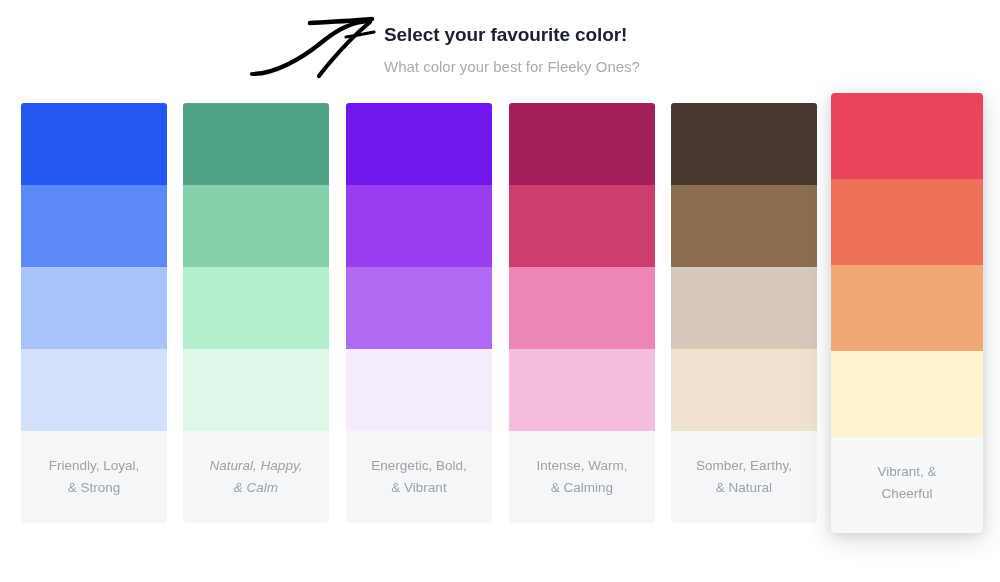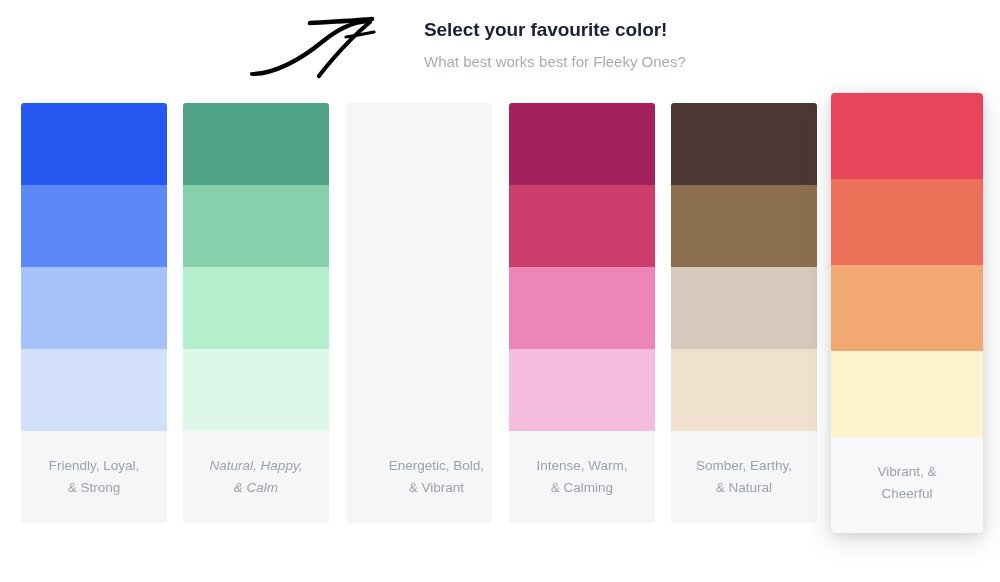--- a/index.html
+++ b/index.html
@@ -22,22 +22,21 @@
     top: 0;
     left: 0;
     width: 1000px;
     height: 96px;
   }
   .header-inner {
     position: absolute;
     left: 248px;
     top: 10px;
     display: flex;
-    align-items: flex-start;
-    gap: 40px;
+    align-items: center;
   }
   .brand-mark {
     width: 132px;
     height: 70px;
     flex: 0 0 auto;
     margin-top: 2px;
   }
   .brand-mark svg { display: block; }
   .header-text {
     margin-left: 4px;
@@ -143,21 +142,21 @@
       <svg width="132" height="70" viewBox="0 0 132 70" xmlns="http://www.w3.org/2000/svg">
         <path d="M4 62 C 26 62, 52 48, 74 30 C 90 17, 104 10, 122 9" fill="none" stroke="#000000" stroke-width="4.2" stroke-linecap="round"></path>
         <path d="M62 11 C 80 10, 102 9, 124 7" fill="none" stroke="#000000" stroke-width="4.6" stroke-linecap="round"></path>
         <path d="M122 10 C 110 20, 96 34, 84 48 C 78 55, 74 60, 71 64" fill="none" stroke="#000000" stroke-width="4.2" stroke-linecap="round"></path>
         <path d="M98 25 C 106 24, 116 22, 126 20" fill="none" stroke="#000000" stroke-width="3.2" stroke-linecap="round"></path>
       </svg>
     </div>
 
     <div class="header-text">
       <div class="title">Select your favourite color!</div>
-      <div class="subtitle">What best works best for Fleeky Ones?</div>
+      <div class="subtitle">What color your best for Fleeky Ones?</div>
     </div>
 
   </div>
 </div>
 
 <div class="palette-row" id="palette-row">
     <div class="palette-card" style="left: 21px; justify-content: flex-end;">
       <div class="swatch-stack">
         <div class="swatch" title="#2458f0" style="background: rgb(36, 88, 240);"></div>
         <div class="swatch" title="#5b8af6" style="background: rgb(91, 138, 246);"></div>
@@ -170,21 +169,21 @@
     <div class="palette-card" style="left: 183px; font-style: italic;">
       <div class="swatch-stack">
         <div class="swatch" title="#4fa488" style="background: rgb(79, 164, 136);"></div>
         <div class="swatch" title="#86d0ac" style="background: rgb(134, 208, 172);"></div>
         <div class="swatch" title="#b4f0cd" style="background: rgb(180, 240, 205);"></div>
         <div class="swatch" title="#ddf7e8" style="background: rgb(221, 247, 232);"></div>
       </div>
       <div class="card-label">Natural, Happy,
 &amp; Calm</div>
     </div>
-    <div class="palette-card" style="left: 346px; align-items: flex-end;">
+    <div class="palette-card" style="left: 346px;">
       <div class="swatch-stack">
         <div class="swatch" title="#6f17ec" style="background: rgb(111, 23, 236);"></div>
         <div class="swatch" title="#9a3cf0" style="background: rgb(154, 60, 240);"></div>
         <div class="swatch" title="#b169f2" style="background: rgb(177, 105, 242);"></div>
         <div class="swatch" title="#f4ecfa" style="background: rgb(244, 236, 250);"></div>
       </div>
       <div class="card-label">Energetic, Bold,
 &amp; Vibrant</div>
     </div>
     <div class="palette-card" style="left: 671px;">

